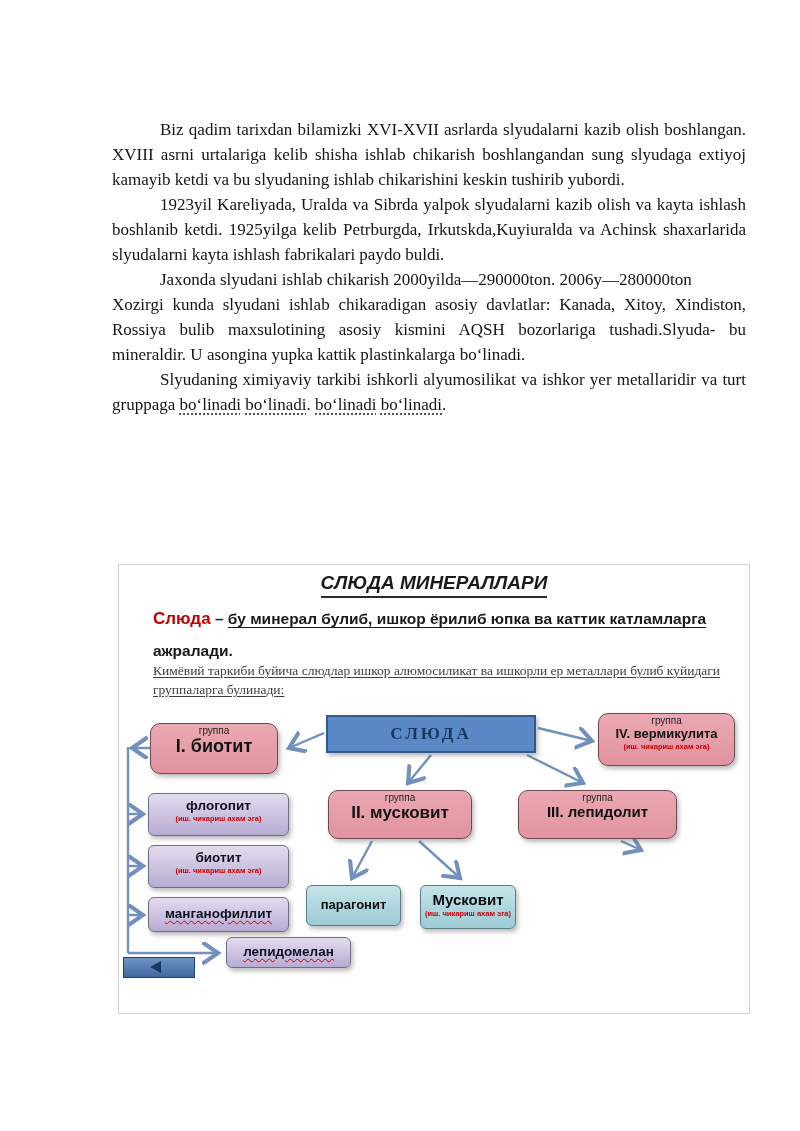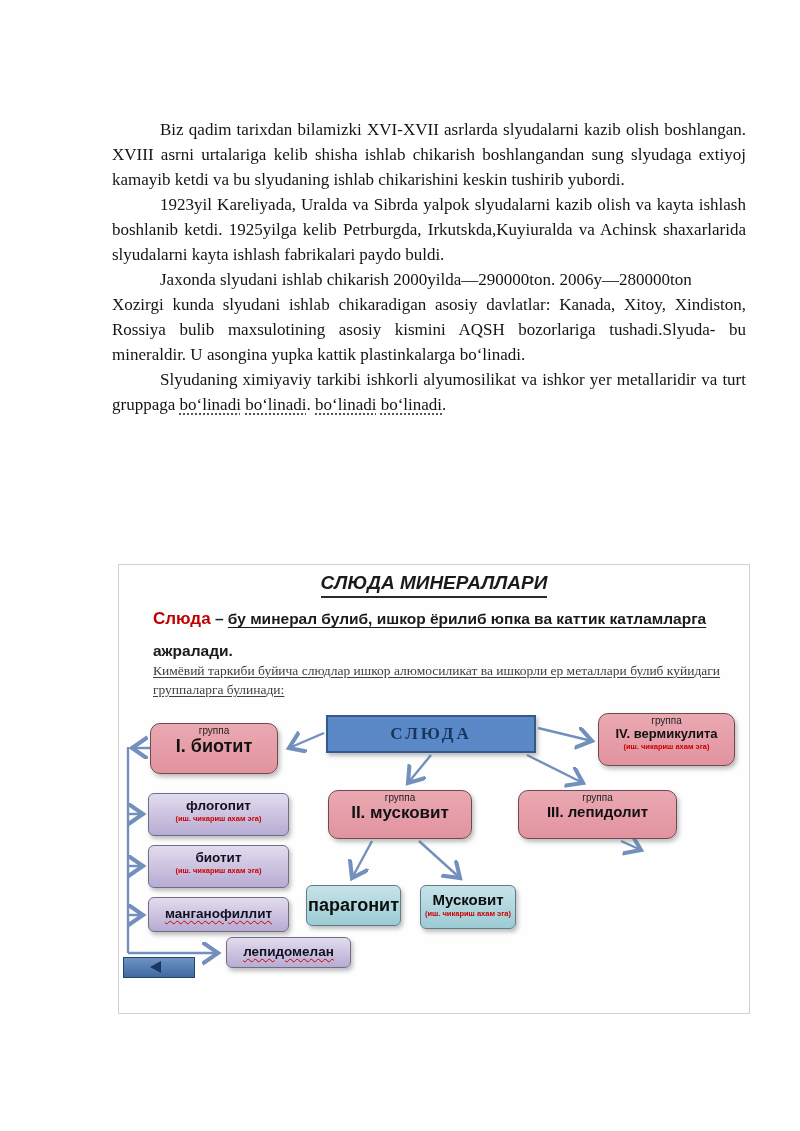--- a/index.html
+++ b/index.html
@@ -68,21 +68,21 @@
   }
   .m1{left:29px;top:228px;width:141px;height:43px;padding-top:4px;}
   .m2{left:29px;top:280px;width:141px;height:43px;padding-top:4px;}
   .m3{left:29px;top:332px;width:141px;height:35px;line-height:32px;}
   .m4{left:107px;top:372px;width:125px;height:31px;line-height:28px;}
   .wavy{text-decoration:underline wavy #cc0000;text-decoration-thickness:1px;text-underline-offset:2px;}
   .cyan{
     background:linear-gradient(#c6e3e9,#9ccbd4);border:1.5px solid #5d7e87;border-radius:6px;
     color:#0d0d0d;font-weight:bold;
   }
-  .c1{left:187px;top:320px;width:95px;height:41px;font-size:18px;line-height:38px;}
+  .c1{left:187px;top:320px;width:95px;height:41px;font-size:13px;line-height:38px;}
   .c2{left:301px;top:320px;width:96px;height:44px;font-size:15px;padding-top:5px;}
   .khaki{
     left:452px;top:289px;width:135px;height:119px;
     background:#d8d4a3;border:1.6px solid #62624a;
     border-radius:4px 4px 34px 4px;
     font-size:13.5px;font-weight:bold;color:#20201a;text-align:left;
     padding:9px 6px 0 10px;line-height:21px;
   }
   .nav-btn{
     position:absolute;left:4px;top:392px;width:72px;height:21px;

